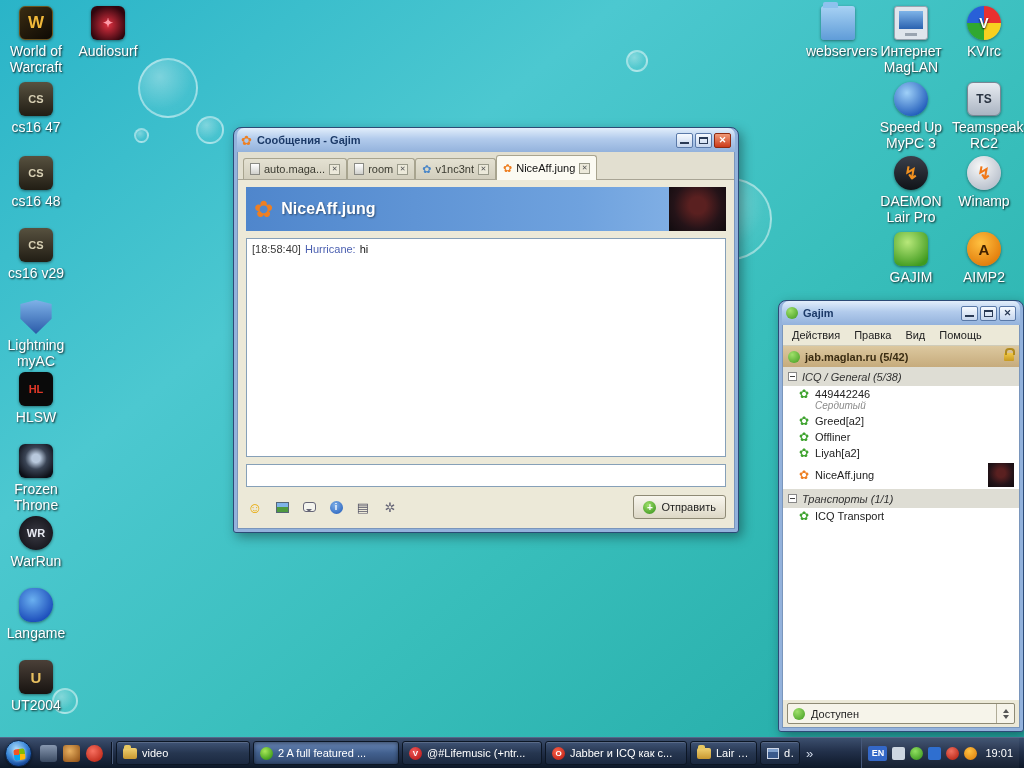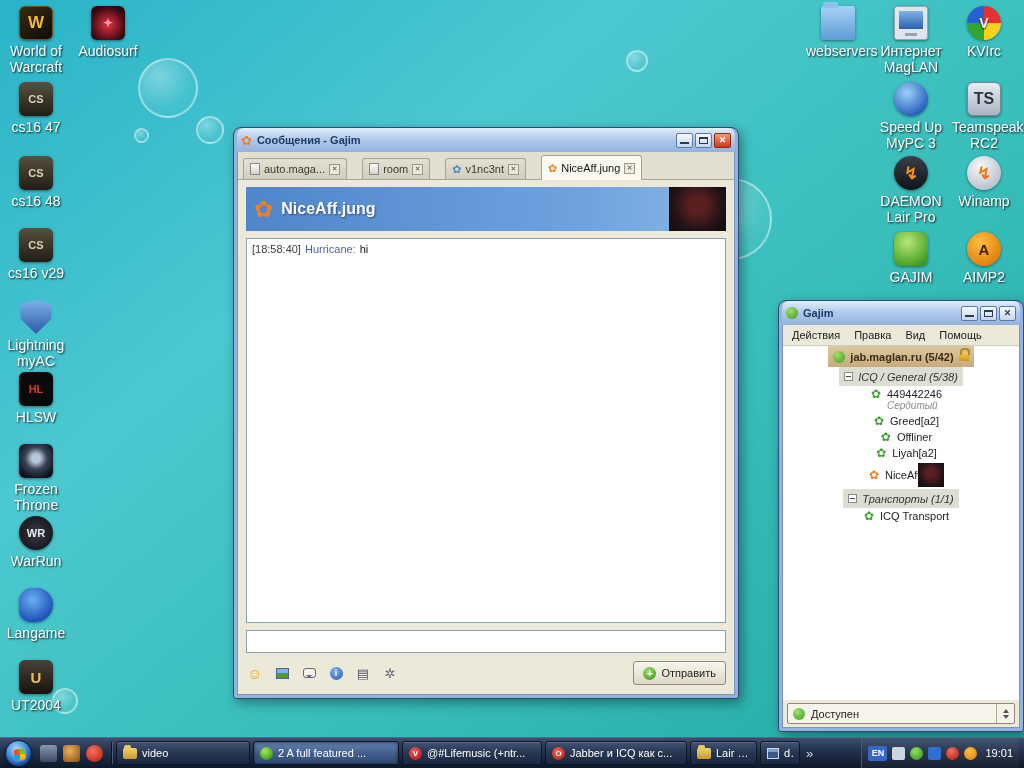--- a/index.html
+++ b/index.html
@@ -24,21 +24,21 @@
   .ic-warrun   { background:radial-gradient(#3a3a44,#0c0c12); border-radius:50%; color:#e8eaf2; font-size:11px; }
   .ic-langame  { background:radial-gradient(circle at 40% 35%, #6ab0f0, #1848b8 78%); border-radius:45% 55% 60% 40%; }
   .ic-ut       { background:linear-gradient(#4a4038,#171310); color:#e8c060; font-size:15px; }
   .ic-folder   { background:linear-gradient(#a8d2f4,#5f9cd8); border-radius:3px; position:relative; }
   .ic-folder::before { content:""; position:absolute; top:-4px; left:2px; width:15px; height:6px; border-radius:2px 2px 0 0; background:#8ec2ee; }
   .ic-monitor  { background:#dfe5ec; border:1px solid #9aa4b0; border-radius:3px; position:relative; }
   .ic-monitor::before { content:""; position:absolute; left:4px; right:4px; top:4px; bottom:10px; background:linear-gradient(#7fb4e8,#2a62b0); }
   .ic-monitor::after  { content:""; position:absolute; left:10px; right:10px; bottom:3px; height:3px; background:#9aa4b0; }
   .ic-kvirc    { border-radius:50%; background:conic-gradient(#e83030 0 25%,#f8d020 0 50%,#30a830 0 75%,#2860d8 0); font-size:14px; text-shadow:0 1px 2px #000; }
   .ic-speed    { border-radius:50%; background:radial-gradient(circle at 38% 32%, #9fd0f8, #1c58b8 80%); font-size:12px; }
-  .ic-ts       { background:linear-gradient(#e8ecf2,#aab4c2); color:#2a3442; font-size:16px; border:1px solid #7a8694; }
+  .ic-ts       { background:linear-gradient(#e8ecf2,#aab4c2); color:#2a3442; font-size:12px; border:1px solid #7a8694; }
   .ic-daemon   { background:linear-gradient(#3a3f4a,#101318); color:#f09020; font-size:17px; border-radius:50%; }
   .ic-winamp   { background:radial-gradient(circle at 40% 32%, #f8f8f8, #b8c0cc 78%); border-radius:50%; color:#f07818; font-size:17px; }
   .ic-gajim    { background:radial-gradient(circle at 40% 30%, #b8e87a, #3f9a1f 82%); border-radius:7px; font-size:15px; }
   .ic-aimp     { background:radial-gradient(circle at 40% 32%, #ffc040, #e07808 82%); border-radius:50%; color:#402000; font-size:15px; }
 
   
   .window { position:absolute; background:#93b2dc; border:1px solid #2c4a76; border-radius:8px 8px 3px 3px;
             box-shadow:3px 4px 12px rgba(0,0,0,.38); padding:0 3px 3px; }
   .titlebar { height:24px; display:flex; align-items:center; gap:5px; padding:0 4px;
               background:linear-gradient(#e2eefb,#b2cbec 45%,#93b2dc); border-radius:7px 7px 0 0; }
@@ -52,23 +52,23 @@
   .tbb.close-red::before, .tbb.close-lt::before { content:"✕"; position:absolute; inset:0; display:flex; align-items:center; justify-content:center; font-size:9px; font-weight:bold; }
   .tbb.close-red::before { color:#fff; }
   .tbb.close-lt::before { color:#2a3a55; }
   .win-body { background:#ece9d8; border:1px solid #7a96bc; border-top:none; }
 
   .flower::before { content:"✿"; }
   .flower { display:inline-block; line-height:1; }
   .fl-orange { color:#ee7f22; } .fl-green { color:#3fa32f; } .fl-blue { color:#4a86c8; }
 
   
-  .chat-window { left:233px; top:127px; width:506px; height:572px; z-index:5; }
+  .chat-window { left:233px; top:127px; width:506px; height:406px; z-index:5; }
   .chat-body { height:calc(100% - 24px); display:flex; flex-direction:column; }
-  .tabbar { display:flex; align-items:flex-end; gap:15px; padding:4px 5px 0; background:#e2dfd0; border-bottom:1px solid #a8a494; height:28px; }
+  .tabbar { display:flex; align-items:flex-end; gap:0; padding:4px 5px 0; background:#e2dfd0; border-bottom:1px solid #a8a494; height:28px; }
   .tab { display:flex; align-items:center; gap:4px; padding:2px 6px; height:21px; font-size:11px; color:#3a3a30;
          background:linear-gradient(#e4e1d2,#d2cebd); border:1px solid #a8a48f; border-bottom:none; border-radius:3px 3px 0 0; cursor:pointer; white-space:nowrap; }
   .tab.active { height:25px; background:#fbfaf2; color:#111; position:relative; top:1px; }
   .tab-pageicon { width:10px; height:12px; background:linear-gradient(#ffffff,#d0d0cc); border:1px solid #8a8a84; }
   .tab .flower { font-size:11px; }
   .tab-close { width:11px; height:11px; border:1px solid #9a9a8a; background:#ece9da; display:flex; align-items:center; justify-content:center; font-size:7px; color:#555; cursor:pointer; }
   .tab-close::before { content:"✕"; }
   .chat-content { flex:1; display:flex; flex-direction:column; gap:7px; padding:7px 8px 8px; }
   .banner { height:44px; background:linear-gradient(90deg,#4f86cc,#6fa2de 70%,#8ab6e8); display:flex; align-items:center; padding:0 8px; gap:8px; position:relative; }
   .banner .flower { font-size:23px; }
@@ -92,21 +92,21 @@
   .send-btn { margin-left:auto; display:flex; align-items:center; gap:5px; height:24px; padding:0 9px;
               background:linear-gradient(#f8f6ee,#ddd8c6); border:1px solid #8e8a75; border-radius:3px; font-size:11px; color:#222; cursor:pointer; font-family:inherit; }
   .send-plus { width:13px; height:13px; border-radius:50%; background:radial-gradient(circle at 40% 32%, #9fe06a, #2f8c16); color:#fff; font-size:10px; font-weight:bold; display:flex; align-items:center; justify-content:center; }
   .send-plus::before { content:"+"; }
 
   
   .roster-window { left:778px; top:300px; width:246px; height:432px; z-index:6; }
   .roster-body { height:calc(100% - 24px); display:flex; flex-direction:column; }
   .menubar { display:flex; gap:2px; padding:2px 3px; font-size:11px; color:#222; background:#ece9d8; border-bottom:1px solid #cfccba; }
   .menu-item { padding:2px 6px; cursor:pointer; }
-  .rlist { flex:1; background:#fff; display:flex; flex-direction:column; overflow:hidden;align-items:center; }
+  .rlist { flex:1; background:#fff; display:flex; flex-direction:column; overflow:hidden; }
   .account-row { height:21px; display:flex; align-items:center; gap:5px; padding:0 5px;
                  background:linear-gradient(#dcc89f,#c6ab7c); font-weight:bold; font-size:11px; color:#3a2c12; cursor:pointer; }
   .acct-icon { width:12px; height:12px; border-radius:50%; background:radial-gradient(circle at 35% 30%, #9fe06a, #3f9a1f); }
   .lock-icon { position:relative; width:10px; height:8px; margin-left:auto; background:linear-gradient(#f0c84a,#c89a20); border-radius:1px; }
   .lock-icon::before { content:""; position:absolute; top:-5px; left:1px; width:6px; height:5px; border:2px solid #b08a1e; border-bottom:none; border-radius:4px 4px 0 0; }
   .group-row { height:19px; display:flex; align-items:center; gap:5px; padding:0 5px; background:#deddd4; font-size:11px; font-style:italic; color:#333; cursor:pointer; }
   .collapse { width:9px; height:9px; border:1px solid #888; background:#fff; position:relative; flex:0 0 auto; }
   .collapse::before { content:""; position:absolute; left:1px; right:1px; top:3px; height:1px; background:#444; }
   .contact { display:flex; align-items:center; gap:6px; padding:2px 5px 2px 16px; font-size:11px; color:#222; cursor:pointer; position:relative; }
   .contact .flower { font-size:12px; }

